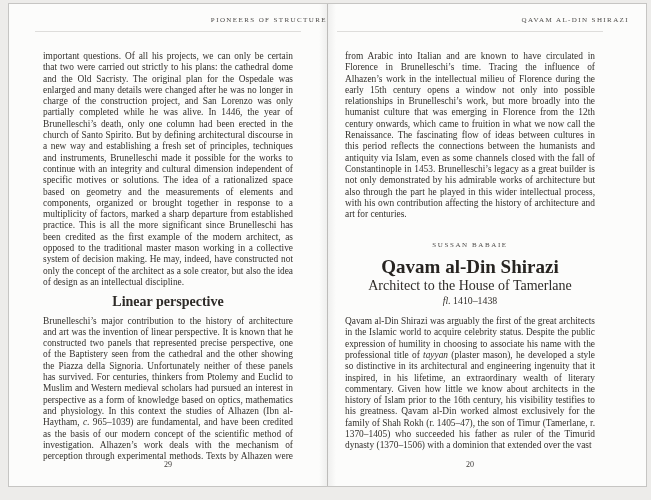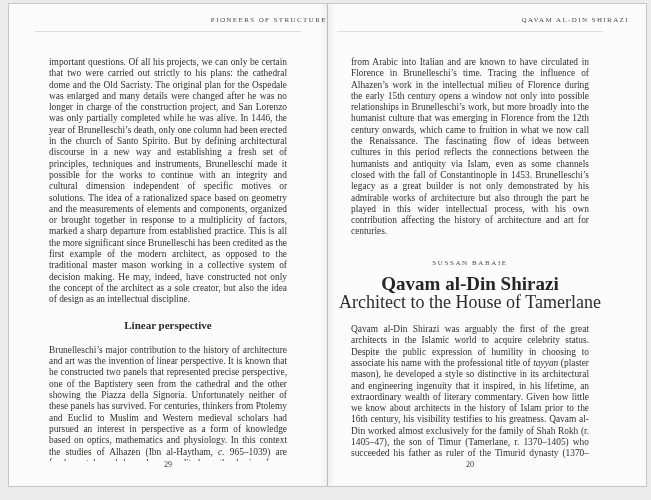--- a/index.html
+++ b/index.html
@@ -68,43 +68,43 @@
     top: 39px;
     left: 26px;
     width: 266px;
     height: 418px;
     overflow: hidden;
     font-size: 9.4px;
     line-height: 11.3px;
     color: #33302c;
     text-align: justify;
   }
-  .body-block p { margin: 14px; }
+  .body-block p { margin: 8px; }
   .section-heading {
     text-align: center;
     font-weight: bold;
-    font-size: 11px;
+    font-size: 14px;
     margin: 5px 0 1px 0;
     color: #2e2b28;
   }
   .article-header { text-align: center; margin-top: 20px; margin-bottom: 10px; }
   .article-author {
     font-size: 7px;
     letter-spacing: 1.6px;
     color: #4d4b49;
     margin-bottom: 4px;
   }
   .article-title {
     font-size: 19px;
     font-weight: bold;
     color: #272421;
     line-height: 21px;
   }
   .article-subtitle {
-    font-size: 18px;
+    font-size: 14px;
     color: #2e2b28;
     line-height: 15px;
     margin-top: 1px;
   }
   .article-dates {
     font-size: 9.8px;
     color: #33302c;
     margin-top: 2px;
   }
   .page-number {
@@ -135,20 +135,21 @@
 
   <div class="page right">
     <div class="running-head">QAVAM AL-DIN SHIRAZI</div>
     <div class="head-rule"></div>
     <div class="body-block">
       <p>from Arabic into Italian and are known to have circulated in Florence in Brunelleschi’s time. Tracing the influence of Alhazen’s work in the intellectual milieu of Florence during the early 15th century opens a window not only into possible relationships in Brunelleschi’s work, but more broadly into the humanist culture that was emerging in Florence from the 12th century onwards, which came to fruition in what we now call the Renaissance. The fascinating flow of ideas between cultures in this period reflects the connections between the humanists and antiquity via Islam, even as some channels closed with the fall of Constantinople in 1453. Brunelleschi’s legacy as a great builder is not only demonstrated by his admirable works of architecture but also through the part he played in this wider intellectual process, with his own contribution affecting the history of architecture and art for centuries.</p>
       <div class="article-header">
         <div class="article-author">SUSSAN BABAIE</div>
         <div class="article-title">Qavam al-Din Shirazi</div>
         <div class="article-subtitle">Architect to the House of Tamerlane</div>
+        <div class="article-dates"><span style="font-style: italic;">fl.</span><span> 1410–1438</span></div>
       </div>
       <p><span>Qavam al-Din Shirazi was arguably the first of the great architects in the Islamic world to acquire celebrity status. Despite the public expression of humility in choosing to associate his name with the professional title of </span><span style="font-style: italic;">tayyan</span><span> (plaster mason), he developed a style so distinctive in its architectural and engineering ingenuity that it inspired, in his lifetime, an extraordinary wealth of literary commentary. Given how little we know about architects in the history of Islam prior to the 16th century, his visibility testifies to his greatness. Qavam al-Din worked almost exclusively for the family of Shah Rokh (r. 1405–47), the son of Timur (Tamerlane, r. 1370–1405) who succeeded his father as ruler of the Timurid dynasty (1370–1506) with a dominion that extended over the vast</span></p>
     </div>
     <div class="page-number">20</div>
   </div>
 
   <div class="gutter-shade"></div>
   <div class="gutter"></div>
 </div>
 

